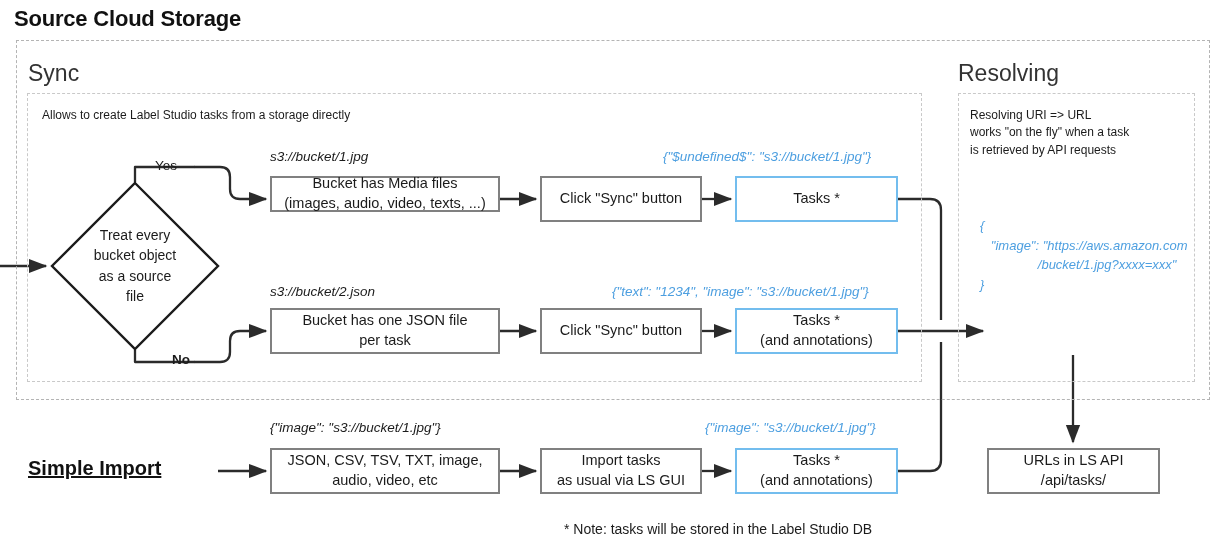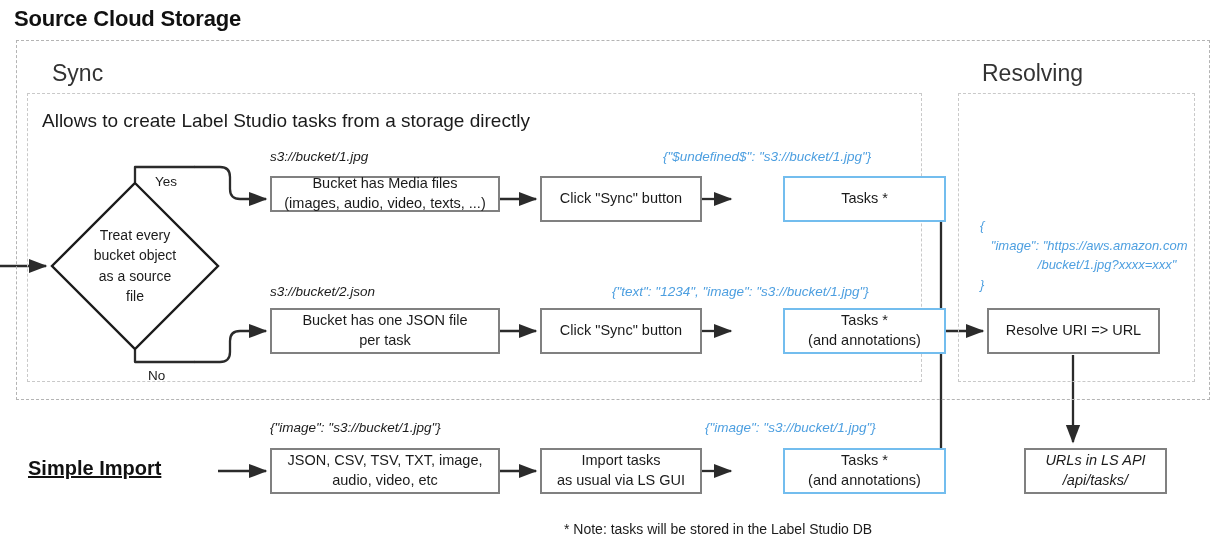--- a/index.html
+++ b/index.html
@@ -48,40 +48,38 @@
     border: 1px dashed #c9c9c9;
     background: transparent;
   }
 
   
   .section-heading {
     font-size: 23px;
     font-weight: normal;
     color: #333333;
     white-space: nowrap;
-    margin-left: 24px;
   }
 
   
   .node {
     box-sizing: border-box;
     border: 2px solid #808080;
     background: #ffffff;
     display: flex;
     align-items: center;
     justify-content: center;
     text-align: center;
     font-size: 14.5px;
     color: #1b1b1b;
     line-height: 1.35;
     padding: 2px 6px;
   }
   .node.blue {
     border-color: #73bdee;
-    margin-left: 48px;
   }
 
   
   #decision-diamond {
     left: 50px;
     top: 181px;
     width: 170px;
     height: 170px;
   }
   #decision-diamond .dshape {
@@ -107,33 +105,32 @@
     font-style: italic;
     white-space: nowrap;
     color: #1b1b1b;
   }
   .anno.blue { color: #4d9fe0; }
 
   .edge-label {
     font-size: 13.5px;
     color: #1b1b1b;
     white-space: nowrap;
-    margin-top: 16px;
   }
 
   .json-block {
     font-size: 13px;
     font-style: italic;
     color: #4d9fe0;
     line-height: 1.5;
     white-space: pre;
   }
 
   .para {
-    font-size: 19px;
+    font-size: 12px;
     color: #1b1b1b;
     line-height: 1.45;
     white-space: pre-line;
   }
 
   #simple-import-label {
     left: 28px;
     top: 457px;
     font-size: 20px;
     font-weight: bold;
@@ -211,21 +208,21 @@
     <svg class="dshape" viewBox="0 0 170 170" xmlns="http://www.w3.org/2000/svg">
       <path d="M85,2 L168,85 L85,168 L2,85 Z" fill="#ffffff" stroke="#1b1b1b" stroke-width="2.4" stroke-linejoin="miter"></path>
     </svg>
     <div class="dlabel" style="white-space: pre-line;">Treat every
 bucket object
 as a source
 file</div>
   </div>
 
   <div class="abs edge-label" style="left:155px; top:158px;">Yes</div>
-  <div class="abs edge-label" style="left:148px; top:352px;">No</div>
+  <div class="abs edge-label" style="left:172px; top:352px;font-weight:bold;">No</div>
 
   <div class="abs anno" style="left:270px; top:149px;">s3://bucket/1.jpg</div>
 
   <div class="abs node" style="left:270px; top:176px; width:230px; height:36px; white-space: pre-line;">Bucket has Media files
 (images, audio, video, texts, ...)</div>
 
   <div class="abs node" style="left:540px; top:176px; width:162px; height:46px; white-space: pre-line;">Click "Sync" button</div>
 
   <div class="abs anno blue" style="left:663px; top:149px;">{"$undefined$": "s3://bucket/1.jpg"}</div>
 
@@ -240,41 +237,43 @@
 
   <div class="abs anno blue" style="left:612px; top:284px;">{"text": "1234", "image": "s3://bucket/1.jpg"}</div>
 
   <div class="abs node blue" style="left:735px; top:308px; width:163px; height:46px; white-space: pre-line;">Tasks *
 (and annotations)</div>
 
   <div class="abs section-heading" style="left:958px; top:60px;">Resolving</div>
 
   <div class="abs dash-inner" style="left:958px; top:93px; width:235px; height:287px;"></div>
 
+  <div class="abs para" style="left:970px; top:107px; width:225px;">Resolving URI =&gt; URL
+works "on the fly" when a task
+is retrieved by API requests</div>
 
   <div class="abs json-block" style="left:980px; top:216px;">{
    "image": "https://aws.amazon.com
                 /bucket/1.jpg?xxxx=xxx"
 }</div>
 
-  <div class="abs node" style="left:987px; top:308px; width:173px; height:46px; white-space: pre-line;">Resolve URI =&gt; URL</div>
 
   <div class="abs" id="simple-import-label">Simple Import</div>
 
   <div class="abs anno" style="left:270px; top:420px;">{"image": "s3://bucket/1.jpg"}</div>
 
   <div class="abs node" style="left:270px; top:448px; width:230px; height:46px; white-space: pre-line;">JSON, CSV, TSV, TXT, image,
 audio, video, etc</div>
 
   <div class="abs node" style="left:540px; top:448px; width:162px; height:46px; white-space: pre-line;">Import tasks
 as usual via LS GUI</div>
 
   <div class="abs anno blue" style="left:705px; top:420px;">{"image": "s3://bucket/1.jpg"}</div>
 
   <div class="abs node blue" style="left:735px; top:448px; width:163px; height:46px; white-space: pre-line;">Tasks *
 (and annotations)</div>
 
-  <div class="abs node" style="left:1024px; top:448px; width:143px; height:46px; white-space: pre-line; font-style: italic;">URLs in LS API
+  <div class="abs node" style="left:987px; top:448px; width:173px; height:46px; white-space: pre-line;">URLs in LS API
 /api/tasks/</div>
 
   <div class="abs" id="footnote">* Note: tasks will be stored in the Label Studio DB</div>
 
 </div>
 
 </body></html>

